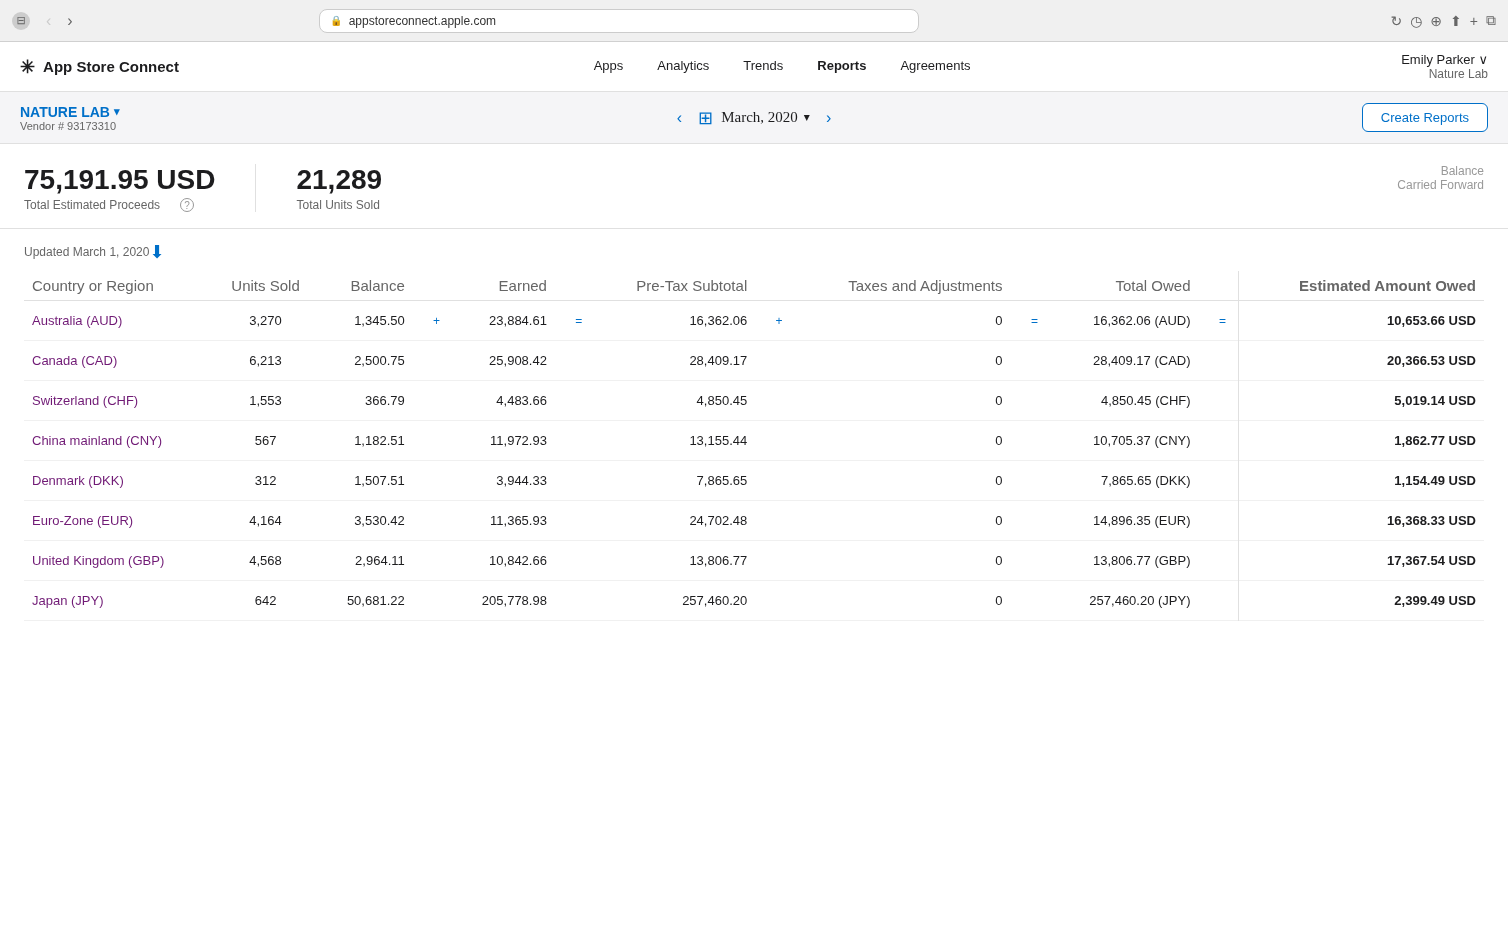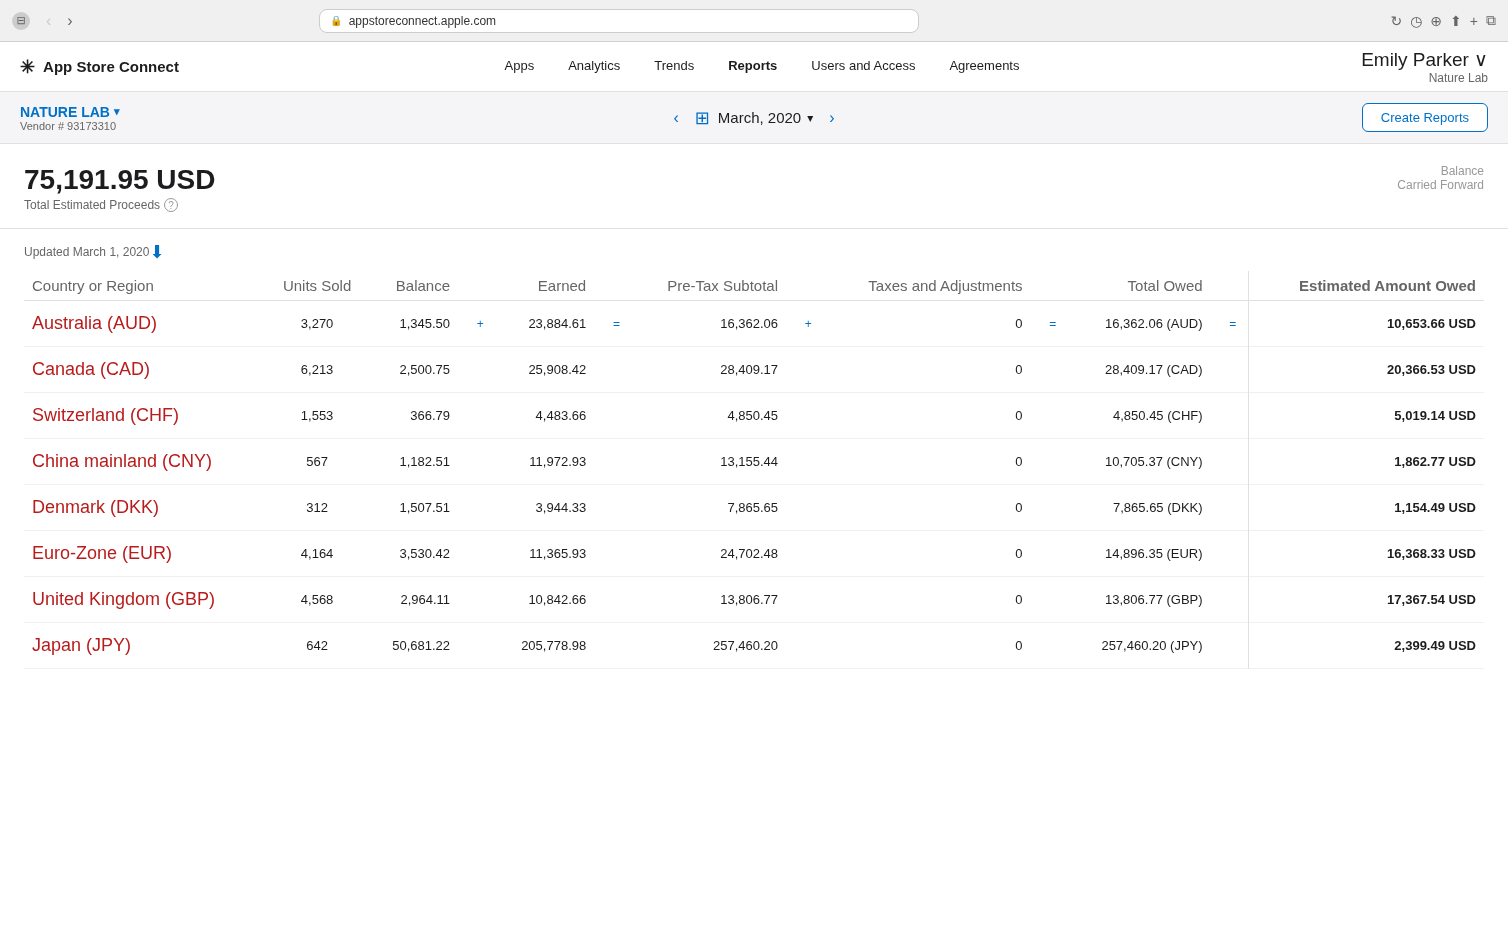--- a/index.html
+++ b/index.html
@@ -45,40 +45,40 @@
       align-items: center;
       padding: 0 20px;
       height: 50px;
     }
     .asc-logo { display: flex; align-items: center; gap: 8px; font-weight: 600; font-size: 15px; color: #1d1d1f; text-decoration: none; }
     .asc-logo-icon { color: #1d1d1f; font-size: 18px; }
     .asc-nav { display: flex; align-items: center; gap: 2px; flex: 1; justify-content: center; }
     .asc-nav-item { padding: 0 16px; height: 50px; display: flex; align-items: center; font-size: 13px; color: #1d1d1f; cursor: pointer; text-decoration: none; border-bottom: 2px solid transparent; }
     .asc-nav-item.active { font-weight: 600; }
     .asc-user { display: flex; flex-direction: column; align-items: flex-end; font-size: 12px; cursor: pointer; }
-    .asc-user-name { display: flex; align-items: center; gap: 4px; font-size: 19px; margin-left: 16px; }
+    .asc-user-name { display: flex; align-items: center; gap: 4px; font-size: 13px; margin-left: 16px; }
     .asc-user-org { color: #666; }
 
     
     .sub-header {
       background: #f5f5f7;
       border-bottom: 1px solid #e0e0e0;
       display: flex;
       align-items: center;
       padding: 8px 20px;
       height: 52px;
       position: relative;
     }
     .vendor-info { display: flex; flex-direction: column; }
     .vendor-name { display: flex; align-items: center; gap: 4px; font-size: 14px; font-weight: 600; color: #0070c9; cursor: pointer; }
     .vendor-number { font-size: 11px; color: #666; }
     .nav-center { position: absolute; left: 50%; transform: translateX(-50%); display: flex; align-items: center; gap: 8px; }
     .nav-arrow { background: none; border: none; cursor: pointer; font-size: 16px; color: #0070c9; padding: 4px 8px; }
     .grid-icon { font-size: 18px; color: #0070c9; cursor: pointer; }
-    .date-selector { display: flex; align-items: center; gap: 6px; font-size: 15px; font-weight: 500; cursor: pointer; }
+    .date-selector { display: flex; align-items: center; gap: 6px; font-size: 15px; font-weight: 500; cursor: pointer; font-family: Liberation Serif, serif; }
     .create-reports-btn {
       margin-left: auto;
       border: 1.5px solid #0070c9;
       background: #fff;
       color: #0070c9;
       padding: 6px 18px;
       border-radius: 6px;
       font-size: 13px;
       cursor: pointer;
       font-weight: 500;
@@ -88,21 +88,21 @@
     .summary-section {
       padding: 20px 24px 16px;
       display: flex;
       align-items: flex-start;
       border-bottom: 1px solid #e0e0e0;
       position: relative;
     }
     .stat-block { padding-right: 40px; }
     .stat-block + .stat-block { padding-left: 40px; border-left: 1px solid #e0e0e0; }
     .stat-value { font-size: 28px; font-weight: 600; color: #1d1d1f; }
-    .stat-label { font-size: 12px; color: #666; display: flex; align-items: center; gap: 4px; margin-top: 2px; }
+    .stat-label { font-size: 12px; color: #666; display: flex; align-items: center; gap: 20px; margin-top: 2px; }
     .stat-label .help { width: 14px; height: 14px; border-radius: 50%; border: 1px solid #999; display: inline-flex; align-items: center; justify-content: center; font-size: 10px; color: #999; cursor: pointer; }
     .balance-info { position: absolute; right: 24px; top: 20px; text-align: right; font-size: 12px; color: #999; }
 
     
     .table-section { padding: 0 24px; }
     .table-updated { font-size: 12px; color: #666; padding: 12px 0 8px; display: flex; align-items: center; }
     .table-icon { color: #0070c9; font-size: 18px; cursor: pointer; }
     .data-table { width: 100%; border-collapse: collapse; }
     .data-table thead th {
       font-size: 15px;
@@ -112,21 +112,21 @@
       padding: 6px 8px;
       border-bottom: 1px solid #e0e0e0;
       white-space: nowrap;
     }
     .data-table thead th:first-child { text-align: left; }
     .data-table thead th:nth-child(2) { text-align: center; }
     .data-table tbody tr { border-bottom: 1px solid #f0f0f0; }
     .data-table tbody td { padding: 12px 8px; font-size: 13px; text-align: right; vertical-align: middle; }
     .data-table tbody td:first-child { text-align: left; }
     .data-table tbody td:nth-child(2) { text-align: center; }
-    .country-link { color: #b91c1c; text-decoration: none; cursor: pointer; font-size: 18px; text-align: right; }
+    .country-link { color: #701a75; text-decoration: none; cursor: pointer; font-size: 13px; text-align: right; }
     .operator { color: #0070c9; font-size: 12px; padding: 0 4px; }
     .equals { color: #0070c9; font-size: 12px; padding: 0 4px; }
     .estimated-col { font-weight: 700; font-size: 13px; }
   </style>
 </head>
 <body>
 
 <div class="browser-chrome">
   <div class="browser-controls">
     <button class="browser-btn">⊟</button>
@@ -152,21 +152,20 @@
 <div class="asc-header">
   <a class="asc-logo" href="#">
     <span class="asc-logo-icon">✳</span>
     <span>App Store Connect</span>
   </a>
   <nav class="asc-nav">
     <a class="asc-nav-item" href="#">Apps</a>
     <a class="asc-nav-item" href="#">Analytics</a>
     <a class="asc-nav-item" href="#">Trends</a>
     <a class="asc-nav-item active" href="#">Reports</a>
-    <a class="asc-nav-item" href="#">Users and Access</a>
     <a class="asc-nav-item" href="#">Agreements</a>
   </nav>
   <div class="asc-user">
     <div class="asc-user-name">
       <span>Emily Parker ∨</span>
     </div>
     <div class="asc-user-org">Nature Lab</div>
   </div>
 </div>
 
@@ -191,20 +190,26 @@
 
   <button class="create-reports-btn">Create Reports</button>
 </div>
 
 <div class="summary-section">
   <div class="stat-block">
     <div class="stat-value">75,191.95 USD</div>
     <div class="stat-label">
       <span>Total Estimated Proceeds</span>
       <span class="help">?</span>
+    </div>
+  </div>
+  <div class="stat-block">
+    <div class="stat-value">21,289</div>
+    <div class="stat-label">
+      <span>Total Units Sold</span>
     </div>
   </div>
   <div class="balance-info">
     <div>Balance</div>
     <div>Carried Forward</div>
   </div>
 </div>
 
 <div class="table-section">
   <div class="table-updated">

